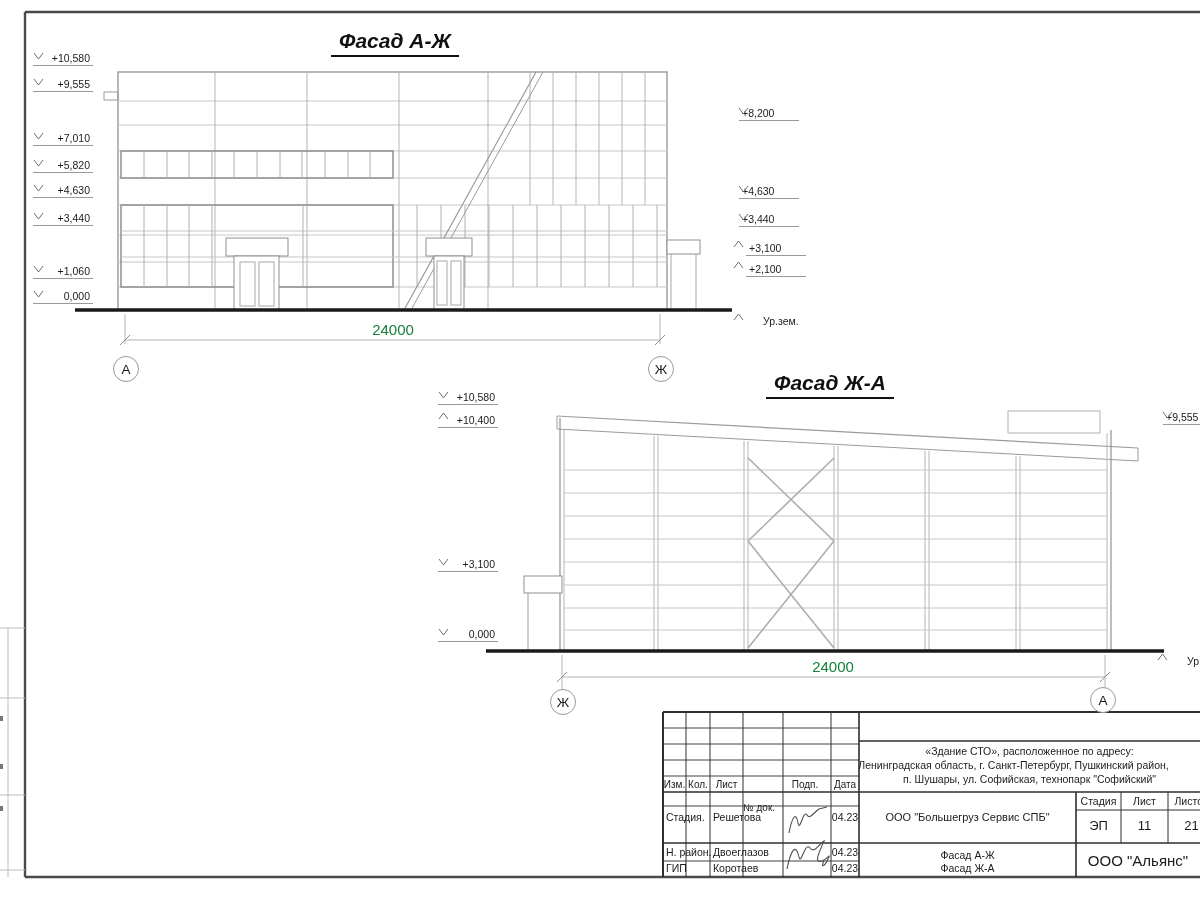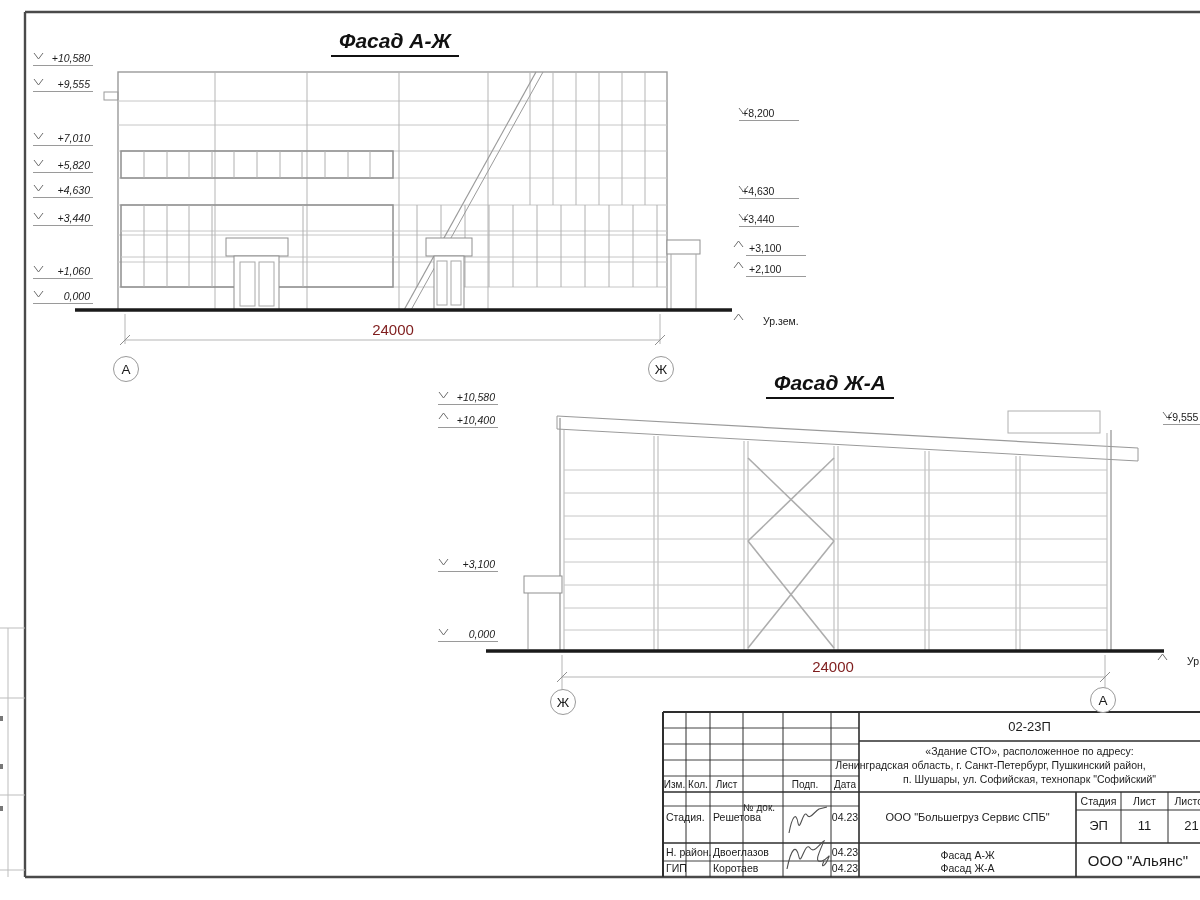--- a/index.html
+++ b/index.html
@@ -1,35 +1,35 @@
 <!DOCTYPE html>
 <html><head>
 <meta charset="utf-8">
 <style>
   html,body{margin:0;padding:0;background:#fff;}
   #page{position:relative;width:1200px;height:900px;overflow:hidden;background:#fff;
         font-family:"Liberation Sans",sans-serif;color:#1b1b1b;}
   svg{position:absolute;left:0;top:0;}
   .elev{position:absolute;font-size:10.5px;line-height:12px;color:#1b1b1b;}
   .elev .lbl{display:block;min-width:54px;border-bottom:1px solid #9a9a9a;padding:0 3px 1px;}
-  .elev.right-al .lbl{text-align:right;font-style:italic;}
+  .elev.right-al .lbl{text-align:right;}
   .elev.left-al .lbl{text-align:left;}
   .elev.noline .lbl{border-bottom:none;margin-left:14px;}
   .mk{position:absolute;}
   .mk-dr{right:-1px;bottom:-8px;}
   .mk-dl{left:-1px;bottom:-8px;}
   .mk-ur{right:-12px;top:-2px;}
   .mk-ul{left:-13px;top:-2px;}
   .bubble{position:absolute;width:24px;height:24px;border:1.3px solid #9a9a9a;border-radius:50%;
           background:#fff;display:flex;align-items:center;justify-content:center;
           font-size:13.5px;color:#1b1b1b;}
   .ftitle{position:absolute;font-size:21px;font-style:italic;font-weight:600;color:#111;
           text-align:center;width:170px;}
   .ftitle .t{display:inline-block;border-bottom:2px solid #111;padding:0 8px 2px;}
-  .dim{position:absolute;font-size:15px;color:#7f1d1d;text-align:center;width:90px;}
+  .dim{position:absolute;font-size:15px;color:#15803d;text-align:center;width:90px;}
   .tb{position:absolute;font-size:10.5px;color:#1b1b1b;white-space:nowrap;}
   .tb.c{text-align:center;}
   .tb.big{font-size:13px;}
   .tb.comp{font-size:15px;}
   .tb.small{font-size:10px;}
 </style>
 </head>
 <body>
 
 <div id="page">
@@ -352,23 +352,22 @@
         <path d="M1 1 L5.5 7 L10 1" fill="none" stroke="#6e6e6e"></path>
       </svg>
     </div>
 <div class="elev left-al noline" style="left:1170px;top:655px">
       <span class="lbl">Ур.зем.</span>
       <svg class="mk mk-ul" width="11" height="8">
         <path d="M1 7 L5.5 1 L10 7" fill="none" stroke="#6e6e6e"></path>
       </svg>
     </div>
 
-<div class="tb c big" style="left:859px;top:719px;width:341px">02-23П</div>
 <div class="tb c" style="left:859px;top:745px;width:341px">«Здание СТО», расположенное по адресу:</div>
-<div class="tb c" style="left:820px;top:759px;width:341px">Ленинградская область, г. Санкт-Петербург, Пушкинский район,</div>
+<div class="tb c" style="left:843px;top:759px;width:341px">Ленинградская область, г. Санкт-Петербург, Пушкинский район,</div>
 <div class="tb c" style="left:859px;top:773px;width:341px">п. Шушары, ул. Софийская, технопарк "Софийский"</div>
 
 <div class="tb c small" style="left:663px;top:779px;width:23px">Изм.</div>
 <div class="tb c small" style="left:686px;top:779px;width:24px">Кол.</div>
 <div class="tb c small" style="left:710px;top:779px;width:33px">Лист</div>
 <div class="tb c small" style="left:743px;top:802px;width:20px">№ док.</div>
 <div class="tb c small" style="left:783px;top:779px;width:44px">Подп.</div>
 <div class="tb c small" style="left:831px;top:779px;width:28px">Дата</div>
 
 <div class="tb" style="left:666px;top:811px">Стадия.</div>

